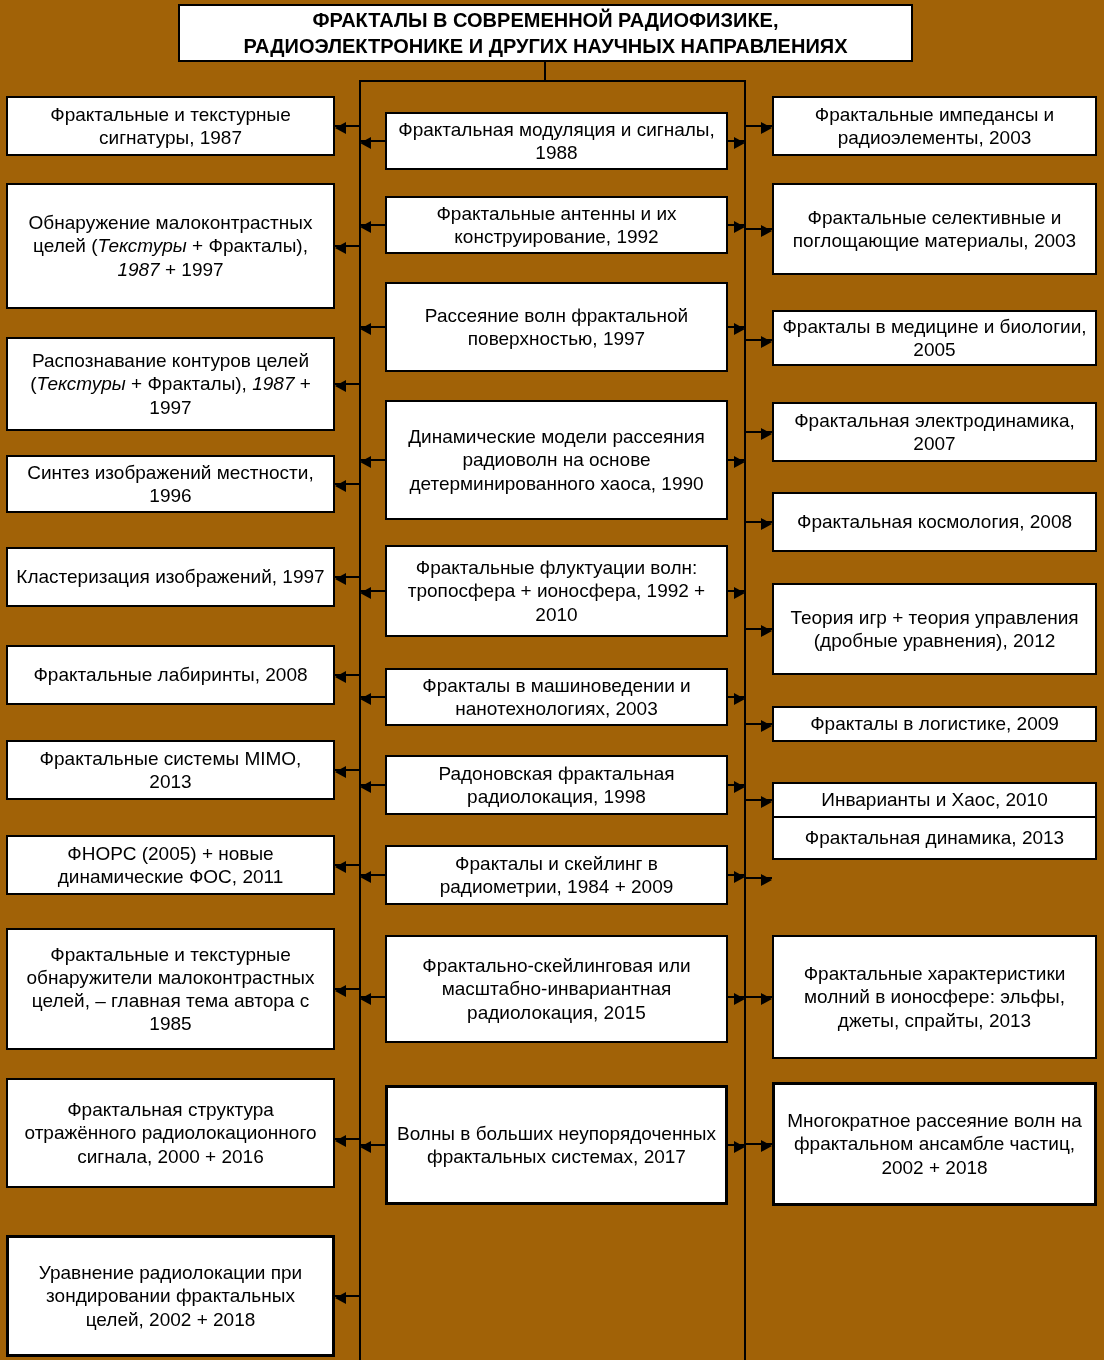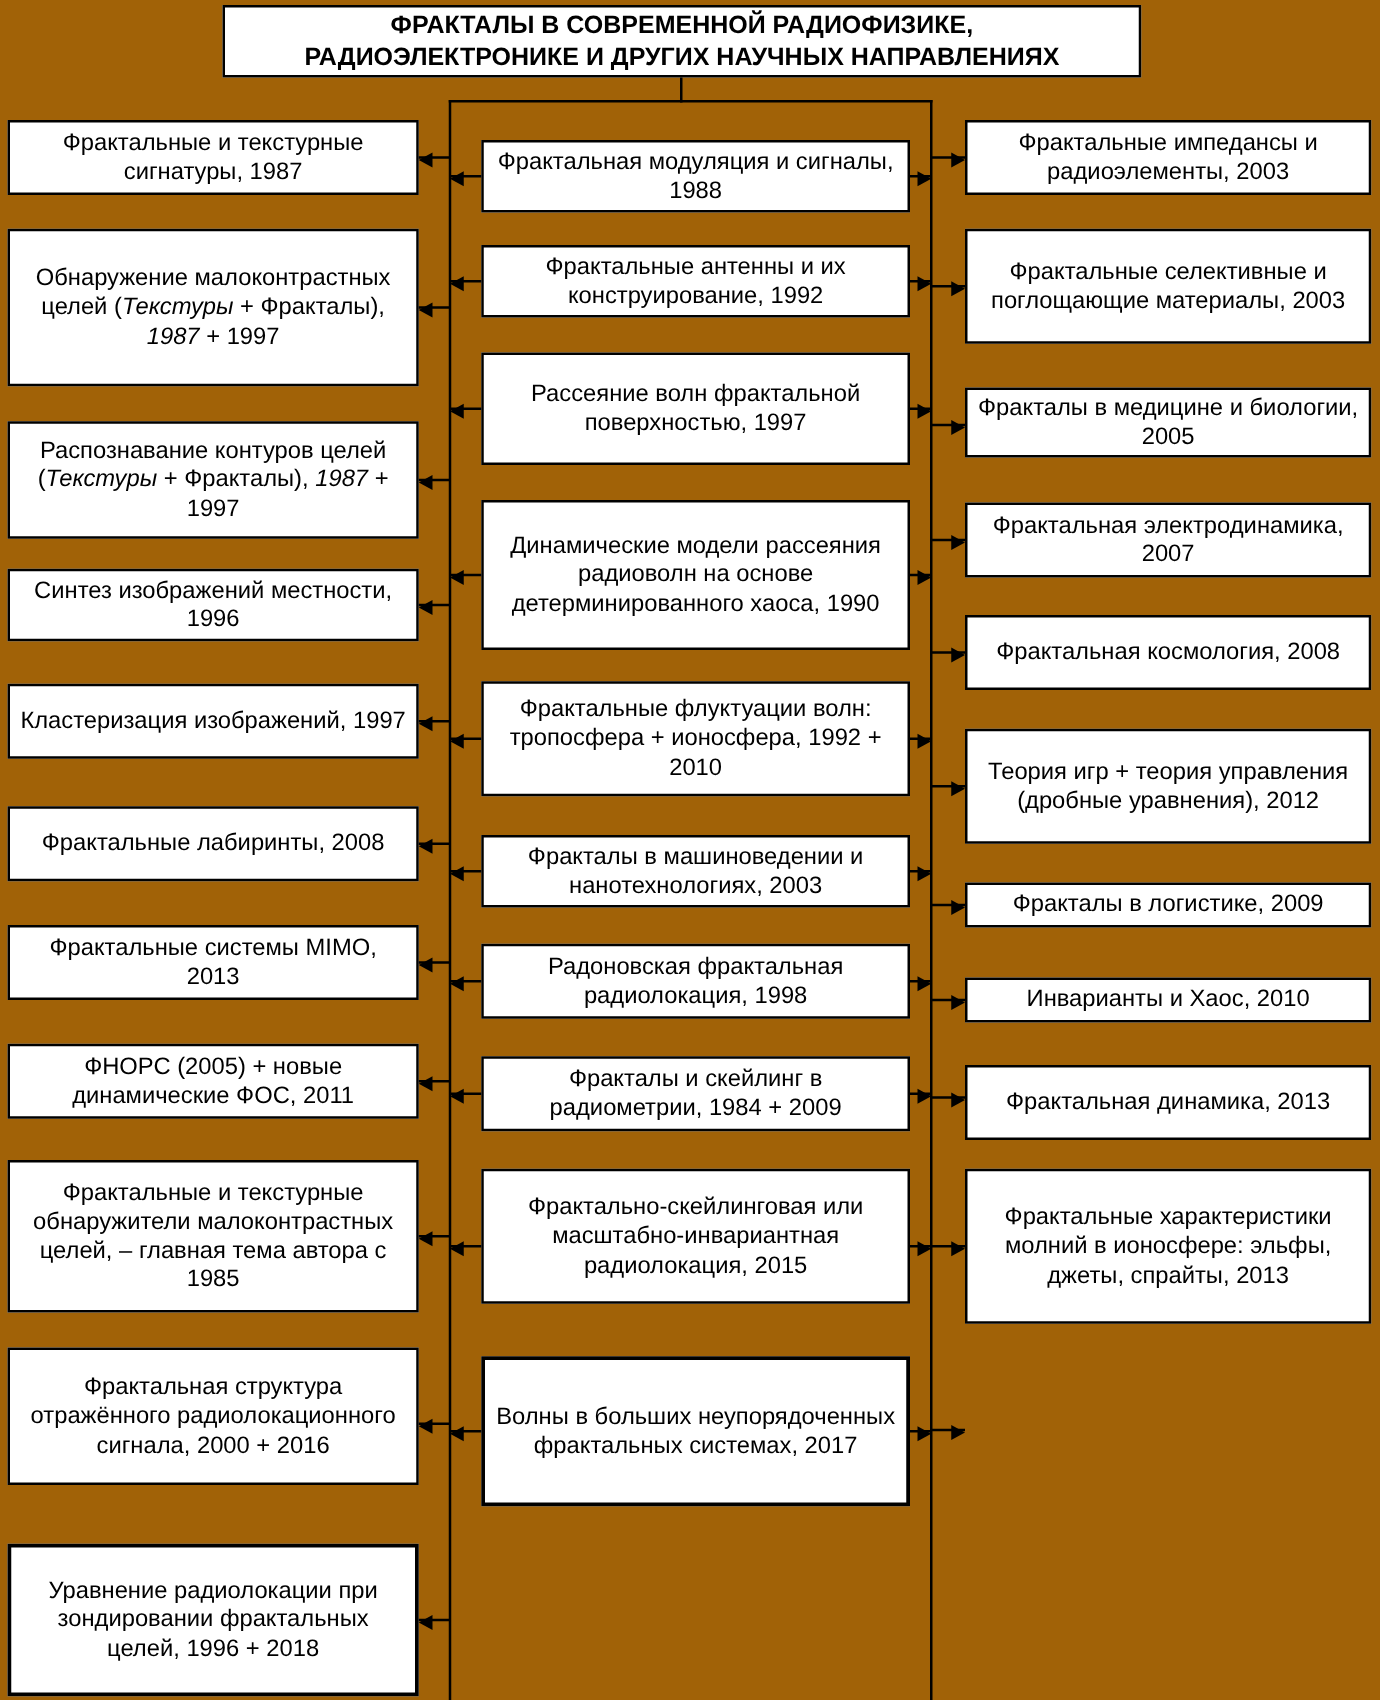--- a/index.html
+++ b/index.html
@@ -69,21 +69,21 @@
   <div class="box left-box" style="top:835px;height:60px">
     <span>ФНОРС (2005) + новые динамические ФОС, 2011</span>
   </div>
   <div class="box left-box" style="top:928px;height:122px">
     <span>Фрактальные и текстурные обнаружители малоконтрастных целей, – главная тема автора с 1985</span>
   </div>
   <div class="box left-box" style="top:1078px;height:110px">
     <span>Фрактальная структура отражённого радиолокационного сигнала, 2000 + 2016</span>
   </div>
   <div class="box left-box bold" style="top:1235px;height:122px">
-    <span>Уравнение радиолокации при зондировании фрактальных целей, 1996 + 2018</span>
+    <span>Уравнение радиолокации при зондировании фрактальных целей, 2002 + 2018</span>
   </div>
 
   <div class="box mid-box" style="top:112px;height:58px">
     <span>Фрактальная модуляция и сигналы, 1988</span>
   </div>
   <div class="box mid-box" style="top:196px;height:58px">
     <span>Фрактальные антенны и их конструирование, 1992</span>
   </div>
   <div class="box mid-box" style="top:282px;height:90px">
     <span>Рассеяние волн фрактальной поверхностью, 1997</span>
@@ -127,25 +127,28 @@
   </div>
   <div class="box right-box" style="top:583px;height:92px">
     <span>Теория игр + теория управления (дробные уравнения), 2012</span>
   </div>
   <div class="box right-box" style="top:706px;height:36px">
     <span>Фракталы в логистике, 2009</span>
   </div>
   <div class="box right-box" style="top:782px;height:36px">
     <span>Инварианты и Хаос, 2010</span>
   </div>
-  <div class="box right-box" style="top:852px;height:60px">
+  <div class="box right-box" style="top:816px;height:44px">
     <span>Фрактальная динамика, 2013</span>
   </div>
   <div class="box right-box" style="top:935px;height:124px">
     <span>Фрактальные характеристики молний в ионосфере: эльфы, джеты, спрайты, 2013</span>
+  </div>
+  <div class="box right-box bold" style="top:1082px;height:124px">
+    <span>Многократное рассеяние волн на фрактальном ансамбле частиц, 2002 + 2018</span>
   </div>
 
   <div class="arrow head-l" style="top:125px;left:335px;width:25px"></div>
   <div class="arrow head-l" style="top:245px;left:335px;width:25px"></div>
   <div class="arrow head-l" style="top:383px;left:335px;width:25px"></div>
   <div class="arrow head-l" style="top:483px;left:335px;width:25px"></div>
   <div class="arrow head-l" style="top:576px;left:335px;width:25px"></div>
   <div class="arrow head-l" style="top:674px;left:335px;width:25px"></div>
   <div class="arrow head-l" style="top:769px;left:335px;width:25px"></div>
   <div class="arrow head-l" style="top:864px;left:335px;width:25px"></div>

